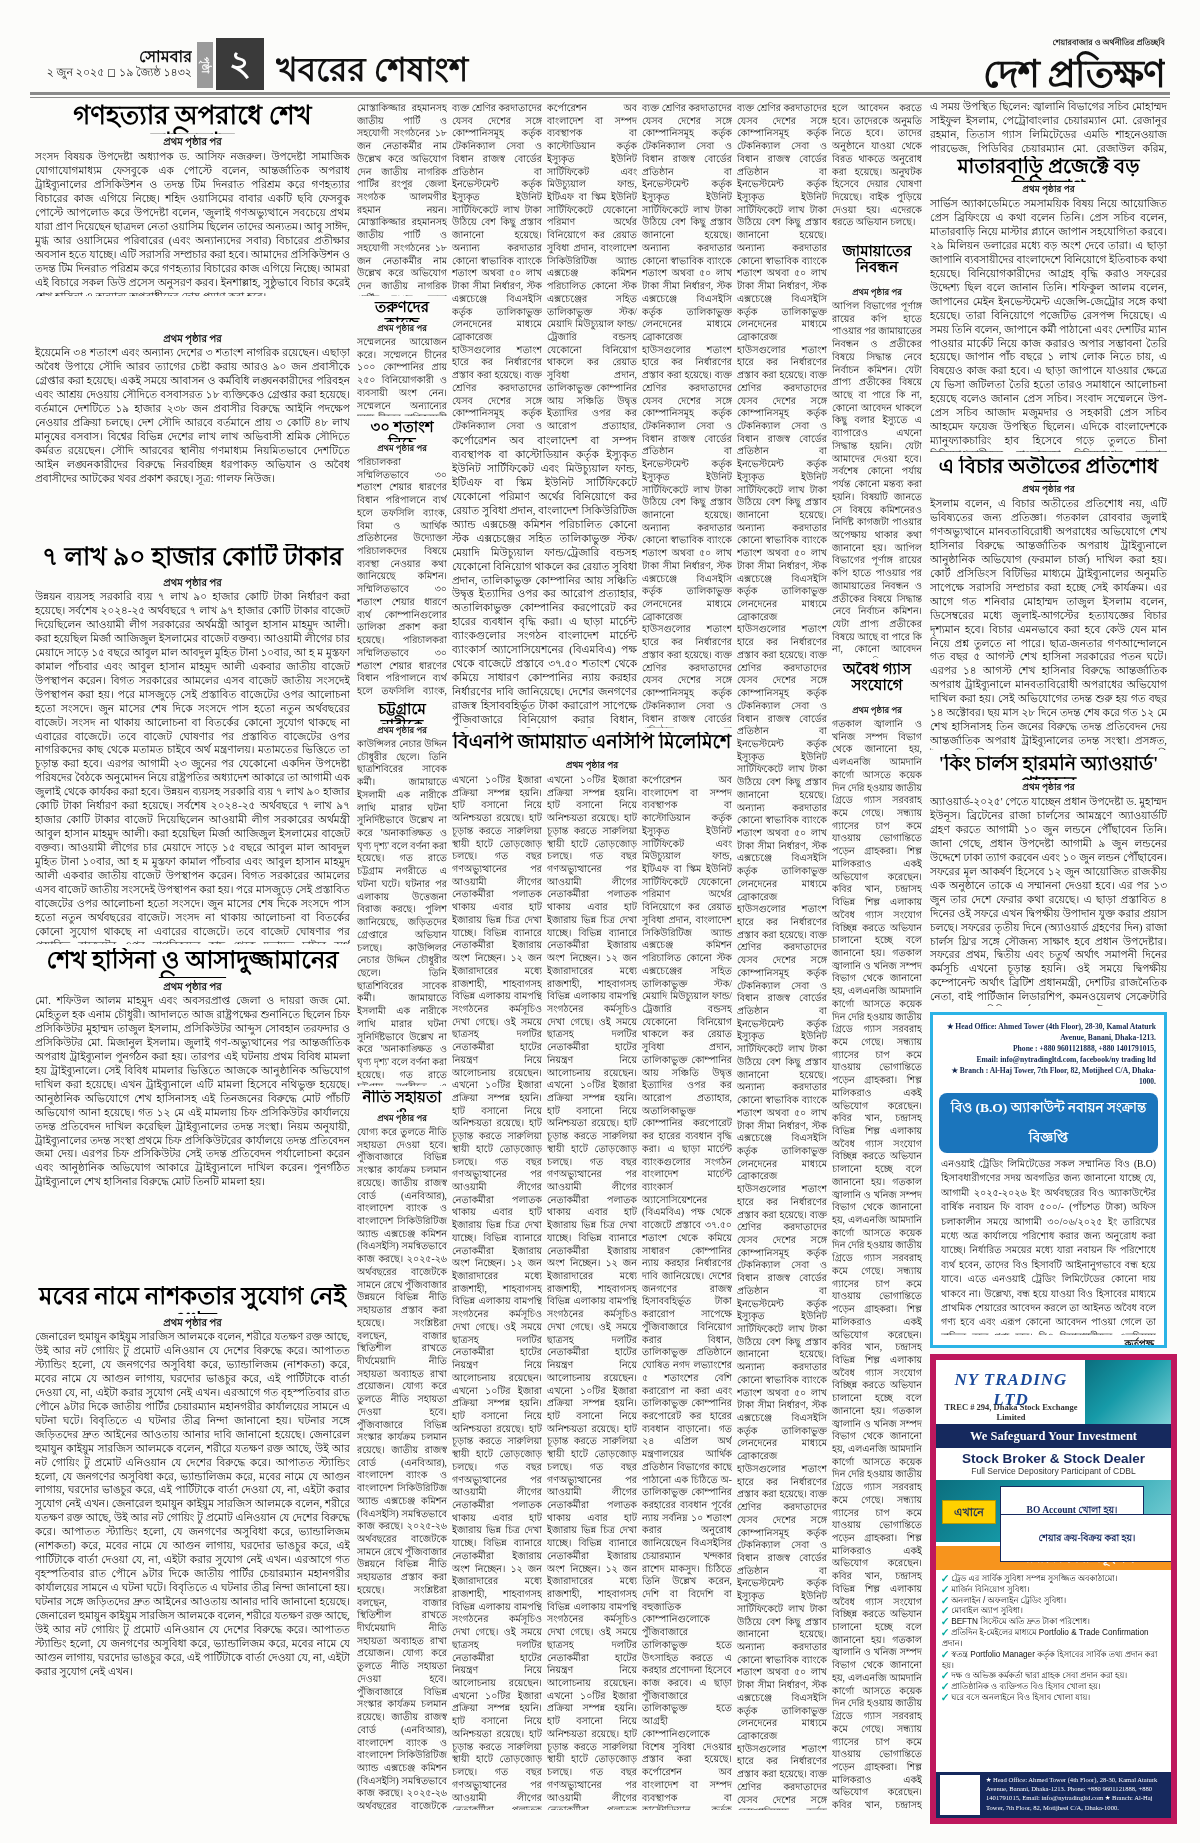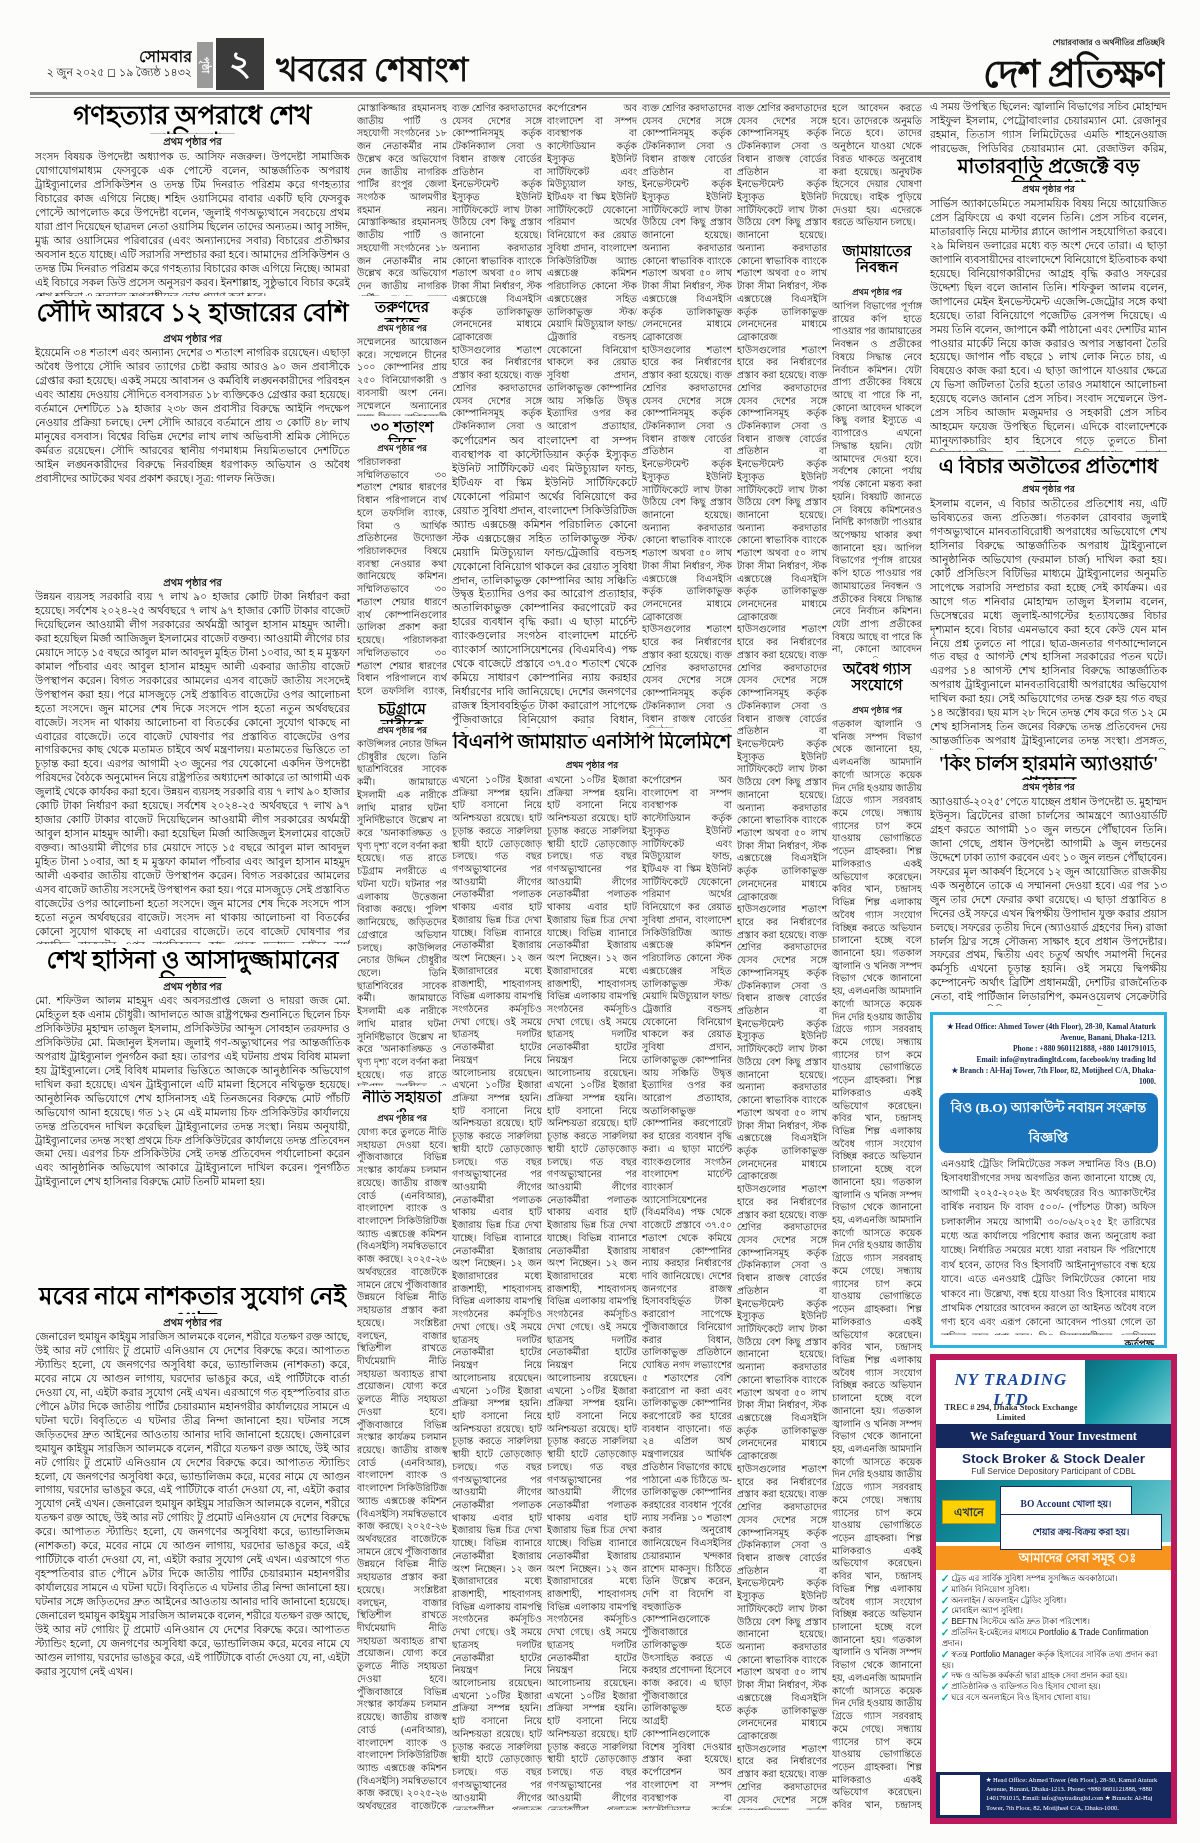--- a/index.html
+++ b/index.html
@@ -28,21 +28,21 @@
   .ad1body{font-size:9.6px;line-height:1.5;text-align:justify;}
   .ad1sign{font-size:10px;font-weight:bold;text-align:right;line-height:1.4;}
   .ad2{background:#ffffff;border:6px solid #be185d;}
   .brand{color:#1b4a9b;font-weight:bold;font-size:22px;text-align:center;font-style:italic;letter-spacing:1px;}
   .trec{font-size:8.5px;font-weight:bold;text-align:center;color:#333;}
   .navy{background:#16295e;color:#fff;font-weight:bold;font-size:12.5px;text-align:center;line-height:24px;}
   .sbsd{font-weight:bold;font-size:13.5px;text-align:center;color:#16295e;font-family:"Liberation Sans",sans-serif;}
   .cdbl{font-size:8.5px;text-align:center;color:#333;font-family:"Liberation Sans",sans-serif;}
   .photo{background:linear-gradient(135deg,#0b6e7e 0%,#169aa8 45%,#7fd2d8 100%);}
   .ybox{background:#ffd100;color:#16295e;font-weight:bold;font-size:11px;text-align:center;line-height:22px;border:1px solid #b99a00;}
-  .wbox{background:#fff;border:1px solid #16295e;font-weight:bold;font-size:9.5px;text-align:center;color:#16295e;display:flex;align-items:center;justify-content:center;padding:6px;}
+  .wbox{background:#fff;border:1px solid #16295e;font-weight:bold;font-size:9.5px;text-align:center;color:#16295e;display:flex;align-items:center;justify-content:center;padding:12px;}
   .orange{background:#f7941d;color:#fff;font-weight:bold;font-size:12.5px;text-align:center;line-height:24px;padding-left:48px;}
   .svc{font-size:8.2px;line-height:1.32;color:#111;font-family:"Liberation Sans",sans-serif;}
   .svc .tick{color:#00a99d;font-weight:bold;margin-right:3px;}
   .adfoot{background:#16295e;color:#fff;font-size:6.6px;line-height:1.4;}
   .qr{background:#fff;outline:2px solid #fff;
       background-image:repeating-linear-gradient(0deg,#000 0 2px,#fff 2px 4px),repeating-linear-gradient(90deg,#000 0 2px,#fff 2px 4px);
       background-blend-mode:lighten;}
 </style>
 </head>
 <body>
@@ -56,24 +56,24 @@
   <div class="abs secttl" style="left:276px;top:44px;width:320px;height:44px;">খবরের শেষাংশ</div>
   <div class="abs masttag" style="left:905px;top:36px;width:260px;height:12px;">শেয়ারবাজার ও অর্থনীতির প্রতিচ্ছবি</div>
   <div class="abs mast" style="left:905px;top:44px;width:260px;height:46px;">দেশ প্রতিক্ষণ</div>
   <div class="rule" style="top:92px;"></div>
   <div class="rule2" style="top:97px;"></div>
 
   <div class="abs hd" style="left:35px;top:102px;width:315px;height:32px;font-size:26px;">গণহত্যার অপরাধে শেখ হাসিনার</div>
   <div class="abs sub" style="left:35px;top:134px;width:315px;height:14px;">প্রথম পৃষ্ঠার পর</div>
   <div class="abs body" style="left:35px;top:150px;width:315px;height:146px;">সংসদ বিষয়ক উপদেষ্টা অধ্যাপক ড. আসিফ নজরুল। উপদেষ্টা সামাজিক যোগাযোগমাধ্যম ফেসবুকে এক পোস্টে বলেন, আন্তর্জাতিক অপরাধ ট্রাইব্যুনালের প্রসিকিউশন ও তদন্ত টিম দিনরাত পরিশ্রম করে গণহত্যার বিচারের কাজ এগিয়ে নিচ্ছে। শহিদ ওয়াসিমের বাবার একটি ছবি ফেসবুক পোস্টে আপলোড করে উপদেষ্টা বলেন, 'জুলাই গণঅভ্যুত্থানে সবচেয়ে প্রথম যারা প্রাণ দিয়েছেন ছাত্রদল নেতা ওয়াসিম ছিলেন তাদের অন্যতম। আবু সাঈদ, মুগ্ধ আর ওয়াসিমের পরিবারের (এবং অন্যান্যদের সবার) বিচারের প্রতীক্ষার অবসান হতে যাচ্ছে। এটি সরাসরি সম্প্রচার করা হবে। আমাদের প্রসিকিউশন ও তদন্ত টিম দিনরাত পরিশ্রম করে গণহত্যার বিচারের কাজ এগিয়ে নিচ্ছে। আমরা এই বিচারে সকল ডিউ প্রসেস অনুসরণ করব। ইনশাল্লাহ, সুষ্ঠুভাবে বিচার করেই শেখ হাসিনা ও অন্যান্য অপরাধীদের দোষ প্রমাণ করা হবে।</div>
 
-  <div class="abs hd" style="left:35px;top:300px;width:315px;height:30px;font-size:25px;">সৌদি আরবে ১২ হাজারের বেশি</div>
   <div class="abs sub" style="left:35px;top:331px;width:315px;height:14px;">প্রথম পৃষ্ঠার পর</div>
   <div class="abs body" style="left:35px;top:346px;width:315px;height:194px;">ইয়েমেনি ৩৪ শতাংশ এবং অন্যান্য দেশের ৩ শতাংশ নাগরিক রয়েছেন। এছাড়া অবৈধ উপায়ে সৌদি আরব ত্যাগের চেষ্টা করায় আরও ৯০ জন প্রবাসীকে গ্রেপ্তার করা হয়েছে। একই সময়ে আবাসন ও কর্মবিধি লঙ্ঘনকারীদের পরিবহন এবং আশ্রয় দেওয়ায় সৌদিতে বসবাসরত ১৮ ব্যক্তিকেও গ্রেপ্তার করা হয়েছে। বর্তমানে দেশটিতে ১৯ হাজার ২৩৮ জন প্রবাসীর বিরুদ্ধে আইনি পদক্ষেপ নেওয়ার প্রক্রিয়া চলছে। দেশ সৌদি আরবে বর্তমানে প্রায় ৩ কোটি ৪৮ লাখ মানুষের বসবাস। বিশ্বের বিভিন্ন দেশের লাখ লাখ অভিবাসী শ্রমিক সৌদিতে কর্মরত রয়েছেন। সৌদি আরবের স্থানীয় গণমাধ্যম নিয়মিতভাবে দেশটিতে আইন লঙ্ঘনকারীদের বিরুদ্ধে নিরবচ্ছিন্ন ধরপাকড় অভিযান ও অবৈধ প্রবাসীদের আটকের খবর প্রকাশ করছে। সূত্র: গালফ নিউজ।</div>
 
+  <div class="abs hd" style="left:35px;top:544px;width:315px;height:30px;font-size:25px;">৭ লাখ ৯০ হাজার কোটি টাকার</div>
   <div class="abs sub" style="left:35px;top:575px;width:315px;height:14px;">প্রথম পৃষ্ঠার পর</div>
   <div class="abs body" style="left:35px;top:590px;width:315px;height:354px;">উন্নয়ন ব্যয়সহ সরকারি ব্যয় ৭ লাখ ৯০ হাজার কোটি টাকা নির্ধারণ করা হয়েছে। সর্বশেষ ২০২৪-২৫ অর্থবছরে ৭ লাখ ৯৭ হাজার কোটি টাকার বাজেট দিয়েছিলেন আওয়ামী লীগ সরকারের অর্থমন্ত্রী আবুল হাসান মাহমুদ আলী। করা হয়েছিল মির্জা আজিজুল ইসলামের বাজেট বক্তব্য। আওয়ামী লীগের চার মেয়াদে সাড়ে ১৫ বছরে আবুল মাল আবদুল মুহিত টানা ১০বার, আ হ ম মুস্তফা কামাল পাঁচবার এবং আবুল হাসান মাহমুদ আলী একবার জাতীয় বাজেট উপস্থাপন করেন। বিগত সরকারের আমলের এসব বাজেট জাতীয় সংসদেই উপস্থাপন করা হয়। পরে মাসজুড়ে সেই প্রস্তাবিত বাজেটের ওপর আলোচনা হতো সংসদে। জুন মাসের শেষ দিকে সংসদে পাস হতো নতুন অর্থবছরের বাজেট। সংসদ না থাকায় আলোচনা বা বিতর্কের কোনো সুযোগ থাকছে না এবারের বাজেটে। তবে বাজেট ঘোষণার পর প্রস্তাবিত বাজেটের ওপর নাগরিকদের কাছ থেকে মতামত চাইবে অর্থ মন্ত্রণালয়। মতামতের ভিত্তিতে তা চূড়ান্ত করা হবে। এরপর আগামী ২৩ জুনের পর যেকোনো একদিন উপদেষ্টা পরিষদের বৈঠকে অনুমোদন নিয়ে রাষ্ট্রপতির অধ্যাদেশ আকারে তা আগামী এক জুলাই থেকে কার্যকর করা হবে। উন্নয়ন ব্যয়সহ সরকারি ব্যয় ৭ লাখ ৯০ হাজার কোটি টাকা নির্ধারণ করা হয়েছে। সর্বশেষ ২০২৪-২৫ অর্থবছরে ৭ লাখ ৯৭ হাজার কোটি টাকার বাজেট দিয়েছিলেন আওয়ামী লীগ সরকারের অর্থমন্ত্রী আবুল হাসান মাহমুদ আলী। করা হয়েছিল মির্জা আজিজুল ইসলামের বাজেট বক্তব্য। আওয়ামী লীগের চার মেয়াদে সাড়ে ১৫ বছরে আবুল মাল আবদুল মুহিত টানা ১০বার, আ হ ম মুস্তফা কামাল পাঁচবার এবং আবুল হাসান মাহমুদ আলী একবার জাতীয় বাজেট উপস্থাপন করেন। বিগত সরকারের আমলের এসব বাজেট জাতীয় সংসদেই উপস্থাপন করা হয়। পরে মাসজুড়ে সেই প্রস্তাবিত বাজেটের ওপর আলোচনা হতো সংসদে। জুন মাসের শেষ দিকে সংসদে পাস হতো নতুন অর্থবছরের বাজেট। সংসদ না থাকায় আলোচনা বা বিতর্কের কোনো সুযোগ থাকছে না এবারের বাজেটে। তবে বাজেট ঘোষণার পর প্রস্তাবিত বাজেটের ওপর নাগরিকদের কাছ থেকে মতামত চাইবে অর্থ মন্ত্রণালয়। মতামতের ভিত্তিতে তা চূড়ান্ত করা হবে। এরপর আগামী ২৩ জুনের পর যেকোনো একদিন উপদেষ্টা পরিষদের বৈঠকে অনুমোদন নিয়ে রাষ্ট্রপতির অধ্যাদেশ আকারে তা আগামী এক জুলাই থেকে কার্যকর করা হবে।</div>
 
   <div class="abs hd" style="left:35px;top:948px;width:315px;height:30px;font-size:24px;">শেখ হাসিনা ও আসাদুজ্জামানের বিরুদ্ধে</div>
   <div class="abs sub" style="left:35px;top:979px;width:315px;height:14px;">প্রথম পৃষ্ঠার পর</div>
   <div class="abs body" style="left:35px;top:994px;width:315px;height:286px;">মো. শফিউল আলম মাহমুদ এবং অবসরপ্রাপ্ত জেলা ও দায়রা জজ মো. মেহিতুল হক এনাম চৌধুরী। আদালতে আজ রাষ্ট্রপক্ষের শুনানিতে ছিলেন চিফ প্রসিকিউটর মুহাম্মদ তাজুল ইসলাম, প্রসিকিউটর আব্দুস সোবহান তরফদার ও প্রসিকিউটর মো. মিজানুল ইসলাম। জুলাই গণ-অভ্যুত্থানের পর আন্তর্জাতিক অপরাধ ট্রাইব্যুনাল পুনর্গঠন করা হয়। তারপর এই ঘটনায় প্রথম বিবিধ মামলা হয় ট্রাইব্যুনালে। সেই বিবিধ মামলার ভিত্তিতে আজকে আনুষ্ঠানিক অভিযোগ দাখিল করা হয়েছে। এখন ট্রাইব্যুনালে এটি মামলা হিসেবে নথিভুক্ত হয়েছে। আনুষ্ঠানিক অভিযোগে শেখ হাসিনাসহ এই তিনজনের বিরুদ্ধে মোট পাঁচটি অভিযোগ আনা হয়েছে। গত ১২ মে এই মামলায় চিফ প্রসিকিউটর কার্যালয়ে তদন্ত প্রতিবেদন দাখিল করেছিল ট্রাইব্যুনালের তদন্ত সংস্থা। নিয়ম অনুযায়ী, ট্রাইব্যুনালের তদন্ত সংস্থা প্রথমে চিফ প্রসিকিউটরের কার্যালয়ে তদন্ত প্রতিবেদন জমা দেয়। এরপর চিফ প্রসিকিউটর সেই তদন্ত প্রতিবেদন পর্যালোচনা করেন এবং আনুষ্ঠানিক অভিযোগ আকারে ট্রাইব্যুনালে দাখিল করেন। পুনর্গঠিত ট্রাইব্যুনালে শেখ হাসিনার বিরুদ্ধে মোট তিনটি মামলা হয়।</div>
 
   <div class="abs hd" style="left:35px;top:1284px;width:315px;height:30px;font-size:24px;">মবের নামে নাশকতার সুযোগ নেই এখন</div>
   <div class="abs sub" style="left:35px;top:1315px;width:315px;height:14px;">প্রথম পৃষ্ঠার পর</div>
   <div class="abs body" style="left:35px;top:1330px;width:315px;height:480px;">জেনারেল হুমায়ুন কাইয়ুম সারজিস আলমকে বলেন, শরীরে যতক্ষণ রক্ত আছে, উই আর নট গোয়িং টু প্রমোট এনিওয়ান যে দেশের বিরুদ্ধে করে। আপাতত স্ট্যান্ডিং হলো, যে জনগণের অসুবিধা করে, ভ্যান্ডালিজম (নাশকতা) করে, মবের নামে যে আগুন লাগায়, ঘরদোর ভাঙচুর করে, এই পার্টিটাকে বার্তা দেওয়া যে, না, এইটা করার সুযোগ নেই এখন। এরআগে গত বৃহস্পতিবার রাত পৌনে ৯টার দিকে জাতীয় পার্টির চেয়ারম্যান মহানগরীর কার্যালয়ের সামনে এ ঘটনা ঘটে। বিবৃতিতে এ ঘটনার তীব্র নিন্দা জানানো হয়। ঘটনার সঙ্গে জড়িতদের দ্রুত আইনের আওতায় আনার দাবি জানানো হয়েছে। জেনারেল হুমায়ুন কাইয়ুম সারজিস আলমকে বলেন, শরীরে যতক্ষণ রক্ত আছে, উই আর নট গোয়িং টু প্রমোট এনিওয়ান যে দেশের বিরুদ্ধে করে। আপাতত স্ট্যান্ডিং হলো, যে জনগণের অসুবিধা করে, ভ্যান্ডালিজম করে, মবের নামে যে আগুন লাগায়, ঘরদোর ভাঙচুর করে, এই পার্টিটাকে বার্তা দেওয়া যে, না, এইটা করার সুযোগ নেই এখন। জেনারেল হুমায়ুন কাইয়ুম সারজিস আলমকে বলেন, শরীরে যতক্ষণ রক্ত আছে, উই আর নট গোয়িং টু প্রমোট এনিওয়ান যে দেশের বিরুদ্ধে করে। আপাতত স্ট্যান্ডিং হলো, যে জনগণের অসুবিধা করে, ভ্যান্ডালিজম (নাশকতা) করে, মবের নামে যে আগুন লাগায়, ঘরদোর ভাঙচুর করে, এই পার্টিটাকে বার্তা দেওয়া যে, না, এইটা করার সুযোগ নেই এখন। এরআগে গত বৃহস্পতিবার রাত পৌনে ৯টার দিকে জাতীয় পার্টির চেয়ারম্যান মহানগরীর কার্যালয়ের সামনে এ ঘটনা ঘটে। বিবৃতিতে এ ঘটনার তীব্র নিন্দা জানানো হয়। ঘটনার সঙ্গে জড়িতদের দ্রুত আইনের আওতায় আনার দাবি জানানো হয়েছে। জেনারেল হুমায়ুন কাইয়ুম সারজিস আলমকে বলেন, শরীরে যতক্ষণ রক্ত আছে, উই আর নট গোয়িং টু প্রমোট এনিওয়ান যে দেশের বিরুদ্ধে করে। আপাতত স্ট্যান্ডিং হলো, যে জনগণের অসুবিধা করে, ভ্যান্ডালিজম করে, মবের নামে যে আগুন লাগায়, ঘরদোর ভাঙচুর করে, এই পার্টিটাকে বার্তা দেওয়া যে, না, এইটা করার সুযোগ নেই এখন।</div>

